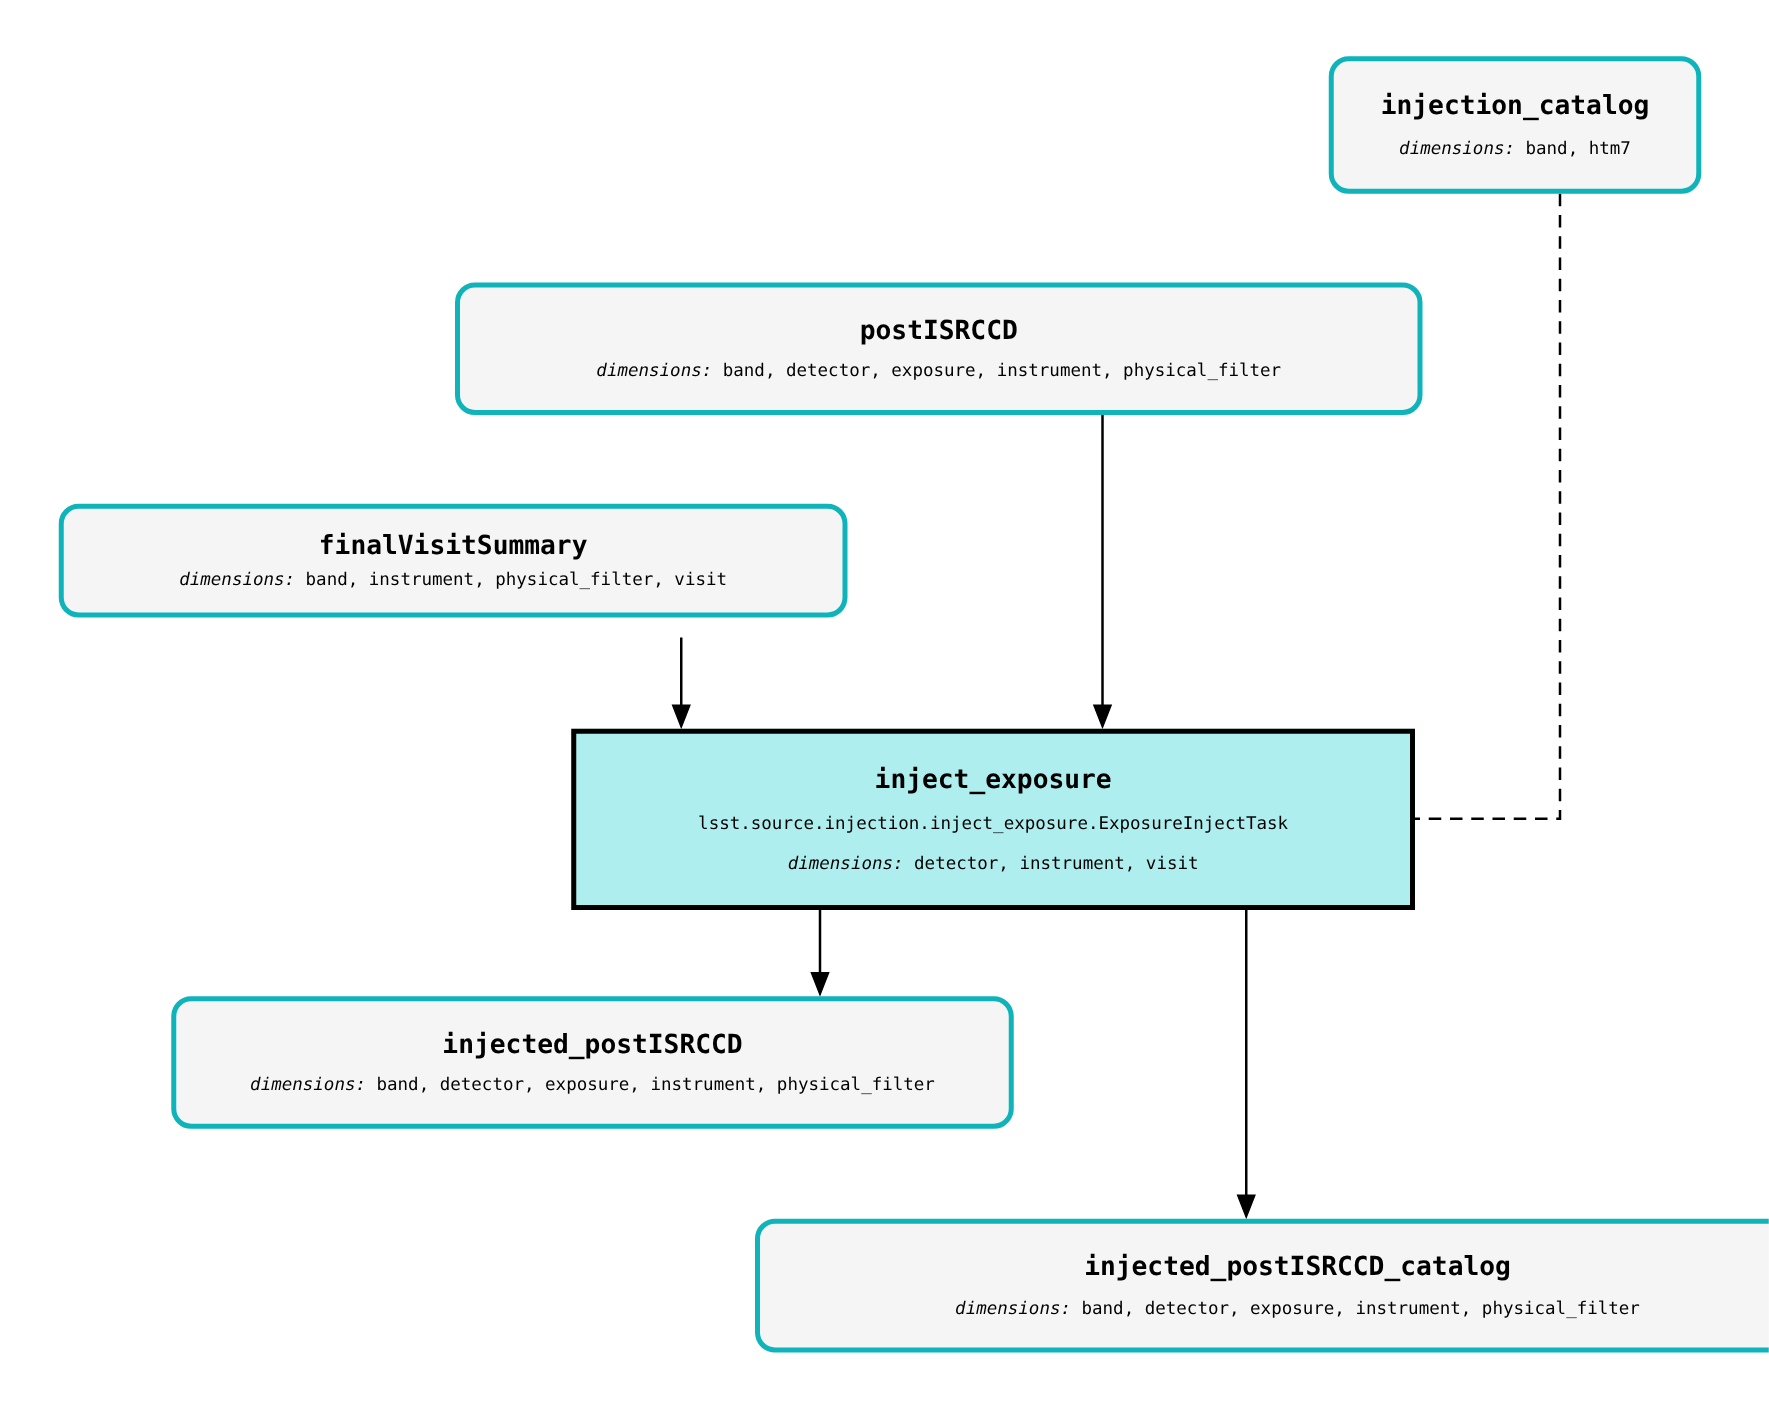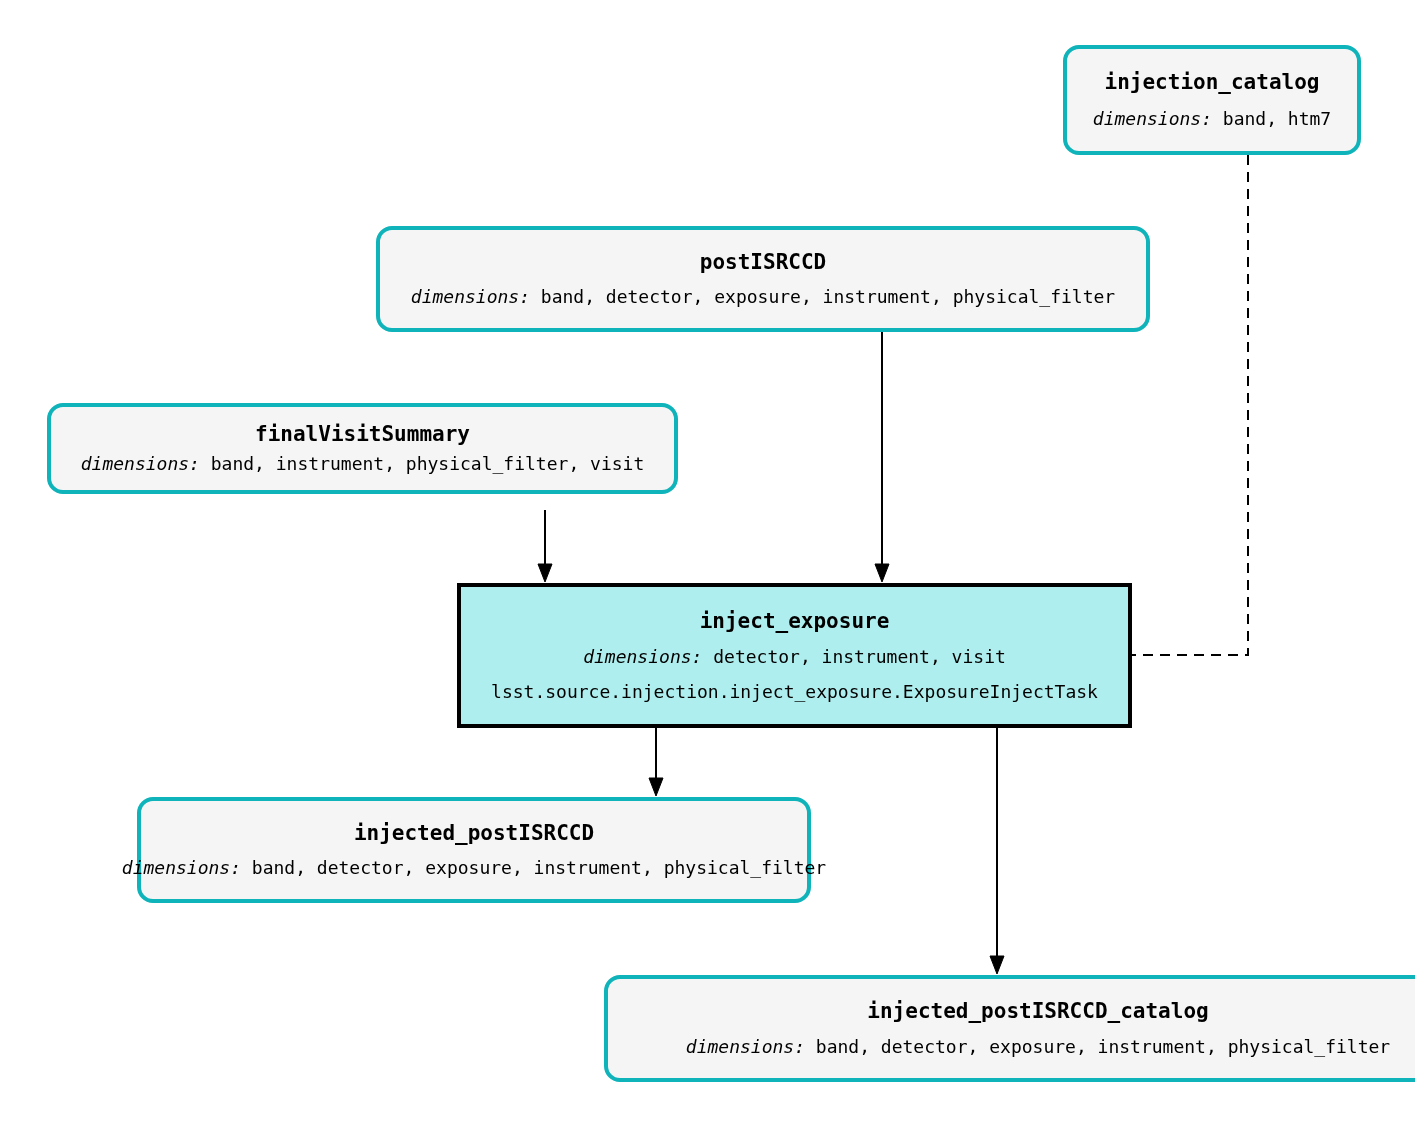--- a/index.html
+++ b/index.html
@@ -34,21 +34,21 @@
     border:4px solid var(--task-border);
     margin-left:44px;
   }
   .node-title{
     font-weight:bold;
     font-size:21px;
     line-height:1.1;
     white-space:nowrap;
   }
   .node-line{
-    font-size:18px;
+    font-size:14px;
     line-height:1.1;
     white-space:nowrap;
   }
   .dims-label{font-style:italic;margin-right:0.6em;}
   svg line, svg polyline{stroke:var(--edge);stroke-width:2;}
   svg polygon{fill:var(--edge);stroke:var(--edge);}
 </style>
 </head>
 <body>
 
@@ -80,40 +80,40 @@
   </g>
 </svg>
 
 <div class="node dataset" style="left:1063px;top:45px;width:298px;height:110px">
   <div class="node-title">injection_catalog</div>
   <div class="node-line">
     <span class="dims-label">dimensions:</span><span>band, htm7</span>
   </div>
 </div>
 
-<div class="node dataset" style="left:376px;top:226px;width:774px;height:106px">
+<div class="node dataset" style="left:364px;top:226px;width:774px;height:106px">
   <div class="node-title">postISRCCD</div>
   <div class="node-line">
     <span class="dims-label">dimensions:</span><span>band, detector, exposure, instrument, physical_filter</span>
   </div>
 </div>
 
 <div class="node dataset" style="left:47px;top:403px;width:631px;height:91px">
   <div class="node-title">finalVisitSummary</div>
   <div class="node-line">
     <span class="dims-label">dimensions:</span><span>band, instrument, physical_filter, visit</span>
   </div>
 </div>
 
 <div class="node task" style="left:413px;top:583px;width:675px;height:145px">
   <div class="node-title">inject_exposure</div>
+  <div class="node-line">lsst.source.injection.inject_exposure.ExposureInjectTask</div>
   <div class="node-line">
     <span class="dims-label">dimensions:</span><span>detector, instrument, visit</span>
   </div>
-  <div class="node-line">lsst.source.injection.inject_exposure.ExposureInjectTask</div>
 </div>
 
 <div class="node dataset" style="left:137px;top:797px;width:674px;height:106px">
   <div class="node-title">injected_postISRCCD</div>
   <div class="node-line">
     <span class="dims-label">dimensions:</span><span>band, detector, exposure, instrument, physical_filter</span>
   </div>
 </div>
 
 <div class="node dataset" style="left:604px;top:975px;width:868px;height:107px">

